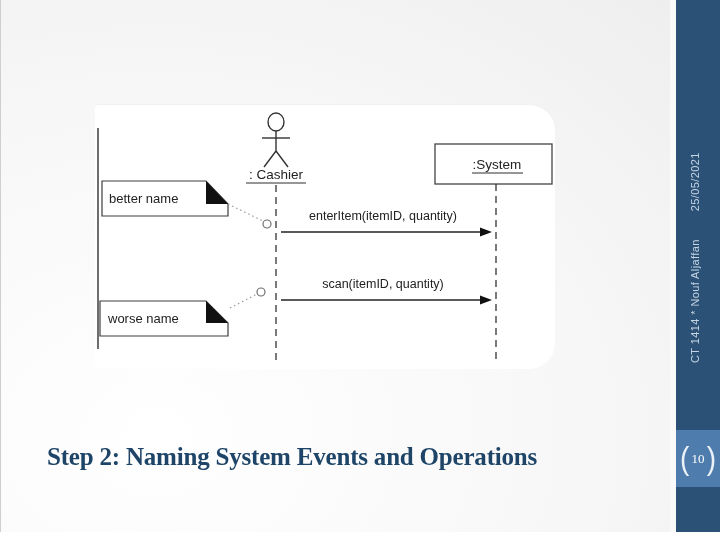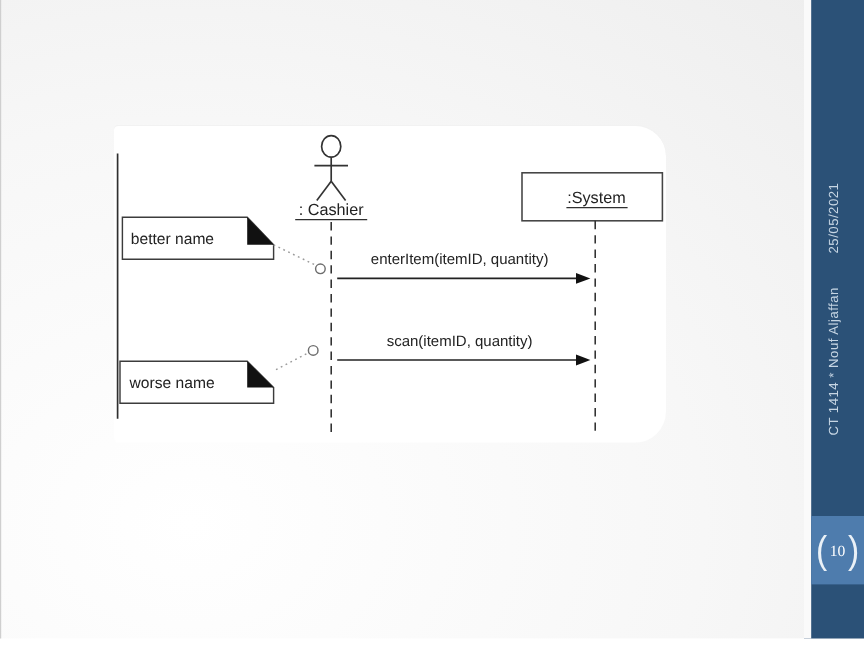--- a/index.html
+++ b/index.html
@@ -88,20 +88,21 @@
       <text x="14" y="98" class="note-label">better name</text>
       <line x1="133" y1="99" x2="168" y2="116" stroke="#9a9a9a" stroke-width="1.2" stroke-dasharray="1.5,3"></line>
 
       <polygon points="5,196 111,196 133,218 133,231 5,231" fill="#ffffff" stroke="#3c3c3c" stroke-width="1.2"></polygon>
       <polygon points="111,196 133,218 111,218" fill="#111111"></polygon>
       <text x="13" y="218" class="note-label">worse name</text>
       <line x1="135" y1="203" x2="162" y2="189" stroke="#9a9a9a" stroke-width="1.2" stroke-dasharray="1.5,3"></line>
     </svg>
   </div>
 
+  <div class="slide-title">Step 2: Naming System Events and Operations</div>
 
   <div class="sidebar">
     <div class="sidebar-vtext">
       <span>CT 1414 * Nouf Aljaffan</span><span class="sidebar-date">25/05/2021</span>
     </div>
     <div class="page-badge">
       <span class="paren">(</span>
       <span class="badge-num">10</span>
       <span class="paren">)</span>
     </div>

